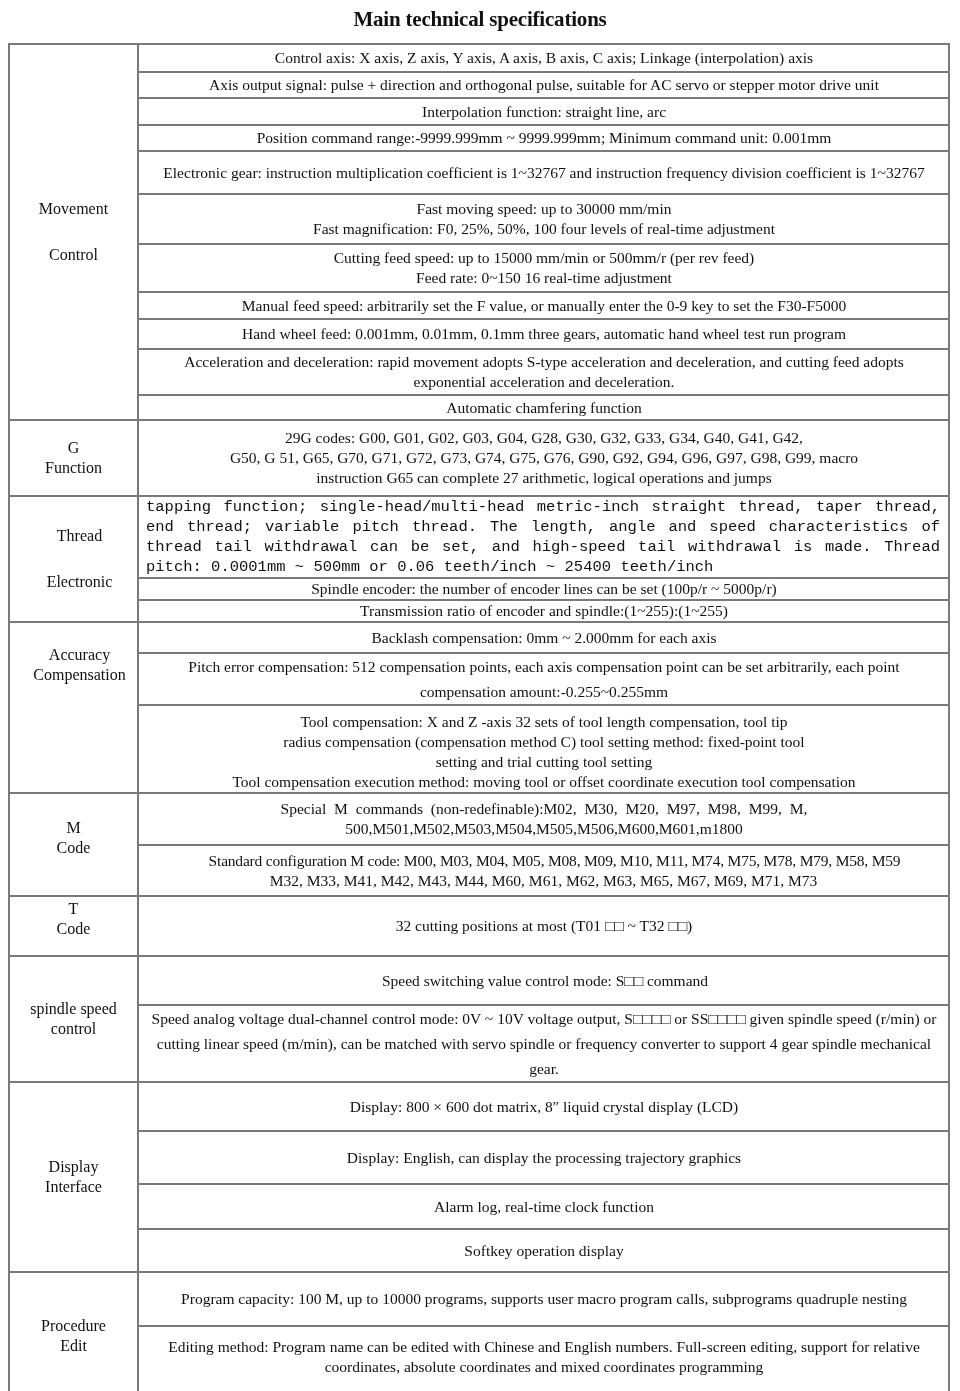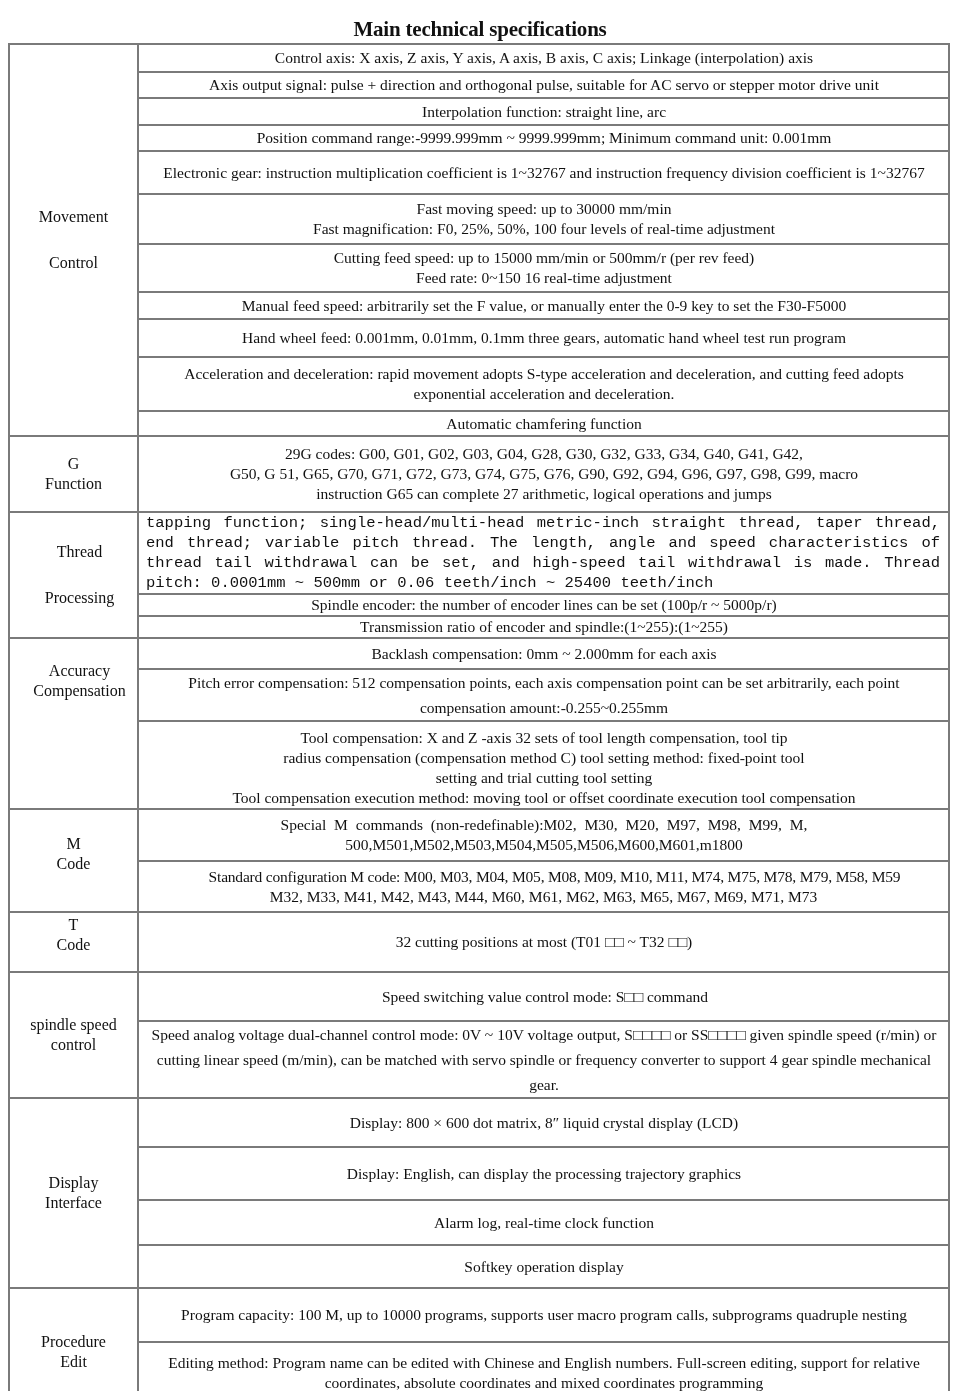--- a/index.html
+++ b/index.html
@@ -1,17 +1,17 @@
 <!DOCTYPE html>
 <html><head>
   <meta charset="utf-8">
   <style>
     html, body { margin: 0; padding: 0; background: #ffffff; }
     body { width: 960px; height: 1391px; position: relative; font-family: "Liberation Serif", "DejaVu Serif", serif; color: #111; }
-    .title { position: absolute; top: 15px; left: 0; width: 960px; text-align: center; font-weight: bold; font-size: 21px; line-height: 28px; letter-spacing: -0.2px; }
+    .title { position: absolute; top: 5px; left: 0; width: 960px; text-align: center; font-weight: bold; font-size: 21px; line-height: 28px; letter-spacing: -0.2px; }
     table.spec { position: absolute; top: 43px; left: 8px; width: 942px; border-collapse: collapse; table-layout: fixed; }
     table.spec td { border: 2px solid #7a7a7a; padding: 0; vertical-align: middle; }
     td.cat { width: 127px; text-align: center; font-size: 16px; line-height: 20px; }
     td.item { font-size: 15.5px; line-height: 20px; padding: 0 8px 0 9px !important; text-align: center; }
     td.item.just { text-align: justify; font-family: Liberation Mono, monospace; }
     .cat-inner { display: inline-block; }
     .left { text-align: right; padding-left: 12px !important; }
   </style>
 </head>
 <body>
@@ -51,24 +51,24 @@
     </tr>
     <tr style="height:48px">
       <td class="item">
         <span style="display:block">Cutting feed speed: up to 15000 mm/min or 500mm/r (per rev feed)</span>
         <span style="display:block">Feed rate: 0~150 16 real-time adjustment</span>
       </td>
     </tr>
     <tr style="height:27px">
         <td class="item">Manual feed speed: arbitrarily set the F value, or manually enter the 0-9 key to set the F30-F5000</td>
       </tr>
-    <tr style="height:38px">
+    <tr style="height:30px">
         <td class="item">Hand wheel feed: 0.001mm, 0.01mm, 0.1mm three gears, automatic hand wheel test run program</td>
       </tr>
-    <tr style="height:54px">
+    <tr style="height:46px">
         <td class="item">Acceleration and deceleration: rapid movement adopts S-type acceleration and deceleration, and cutting feed adopts exponential acceleration and deceleration.</td>
       </tr>
     <tr style="height:25px">
         <td class="item">Automatic chamfering function</td>
       </tr>
 
     <tr style="height:76px">
       <td class="cat">
         <span style="display:block">G</span>
         <span style="display:block">Function</span>
@@ -77,21 +77,21 @@
         <span style="display:block">29G codes: G00, G01, G02, G03, G04, G28, G30, G32, G33, G34, G40, G41, G42,</span>
         <span style="display:block">G50, G 51, G65, G70, G71, G72, G73, G74, G75, G76, G90, G92, G94, G96, G97, G98, G99, macro</span>
         <span style="display:block">instruction G65 can complete 27 arithmetic, logical operations and jumps</span>
       </td>
     </tr>
 
     <tr style="height:66px">
       <td class="cat left" rowspan="3">
         <span style="display:block">Thread</span>
         <span style="display:block;height:26px"></span>
-        <span style="display:block">Processing</span>
+        <span style="display:block">Electronic</span>
       </td>
       <td class="item just" style="padding-left:7px !important">tapping function; single-head/multi-head metric-inch straight thread, taper thread, end thread; variable pitch thread. The length, angle and speed characteristics of thread tail withdrawal can be set, and high-speed tail withdrawal is made. Thread pitch: 0.0001mm ~ 500mm or 0.06 teeth/inch ~ 25400 teeth/inch</td>
     </tr>
     <tr style="height:14px">
         <td class="item">Spindle encoder: the number of encoder lines can be set (100p/r ~ 5000p/r)</td>
       </tr>
     <tr style="height:19px">
         <td class="item">Transmission ratio of encoder and spindle:(1~255):(1~255)</td>
       </tr>
 

